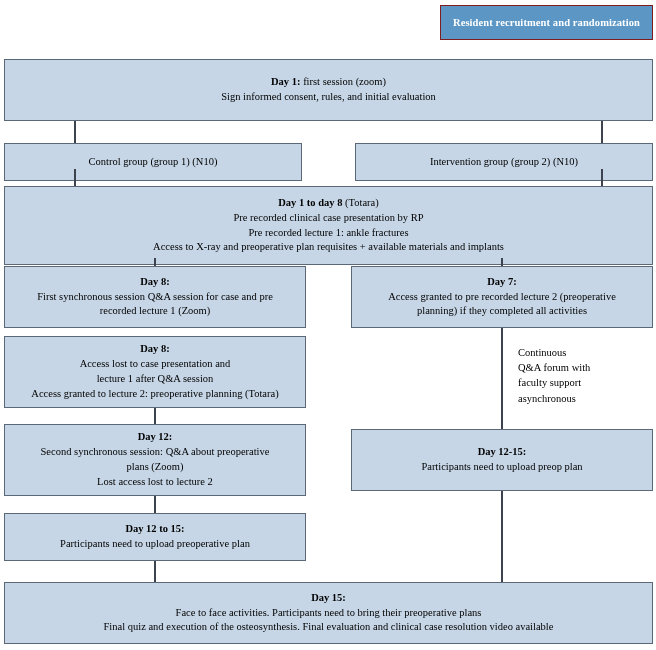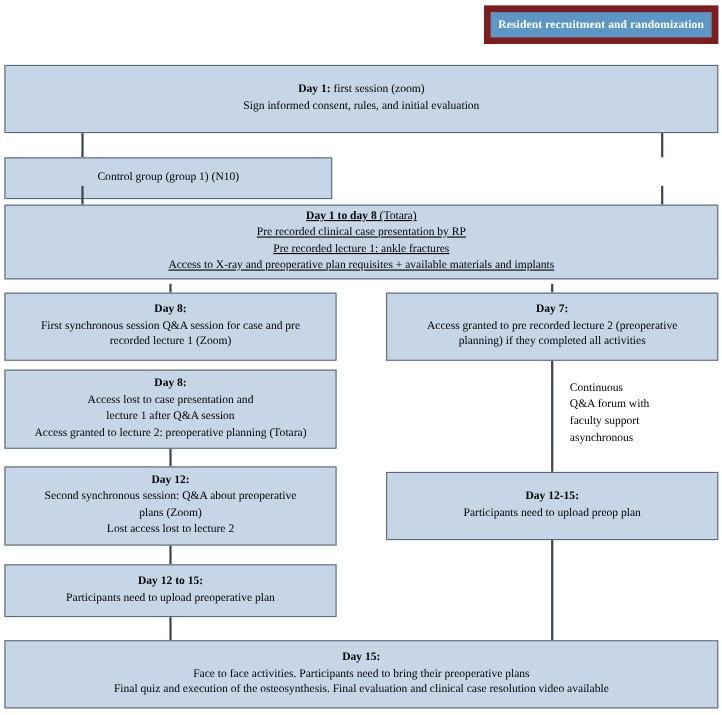--- a/index.html
+++ b/index.html
@@ -33,21 +33,21 @@
     font-size: 10.5px;
     line-height: 1.42;
     color: #000;
     padding: 18px 6px;
   }
   .box .ln { display: block; white-space: nowrap; }
   .bold { font-weight: bold; }
   .header-box {
     position: absolute;
     background: #5b96c4;
-    border: 6px solid #7f1d1d;
+    border: 1px solid #7f1d1d;
     box-sizing: border-box;
     display: flex;
     align-items: center;
     justify-content: center;
     color: #ffffff;
     font-weight: bold;
     font-size: 10.5px;
     letter-spacing: .1px;
   }
   .vline {
@@ -78,25 +78,28 @@
     <span class="ln">Sign informed consent, rules, and initial evaluation</span>
   </div>
 
   <div class="vline" style="left:74px; top:121px; height:22px;"></div>
   <div class="vline" style="left:601px; top:121px; height:22px;"></div>
 
   <div class="box" style="left:4px; top:143px; width:298px; height:26px;">
     <span class="ln">Control group (group 1) (N10)</span>
   </div>
 
+  <div class="box" style="left:355px; top:143px; width:298px; height:26px;">
+    <span class="ln">Intervention group (group 2) (N10)</span>
+  </div>
 
   <div class="vline" style="left:74px; top:169px; height:17px;"></div>
   <div class="vline" style="left:601px; top:169px; height:17px;"></div>
 
-  <div class="box" style="left:4px; top:186px; width:649px; height:68px;text-decoration:underline;">
+  <div class="box" style="left:4px; top:186px; width:649px; height:79px;">
     <span class="ln"><b class="bold">Day 1 to day 8</b><span> (Totara)</span></span>
     <span class="ln">Pre recorded clinical case presentation by RP</span>
     <span class="ln">Pre recorded lecture 1: ankle fractures</span>
     <span class="ln">Access to X-ray and preoperative plan requisites + available materials and implants</span>
   </div>
 
   <div class="vline" style="left:154px; top:258px; height:8px;"></div>
   <div class="vline" style="left:501px; top:258px; height:8px;"></div>
 
   <div class="box" style="left:4px; top:266px; width:302px; height:62px;">

